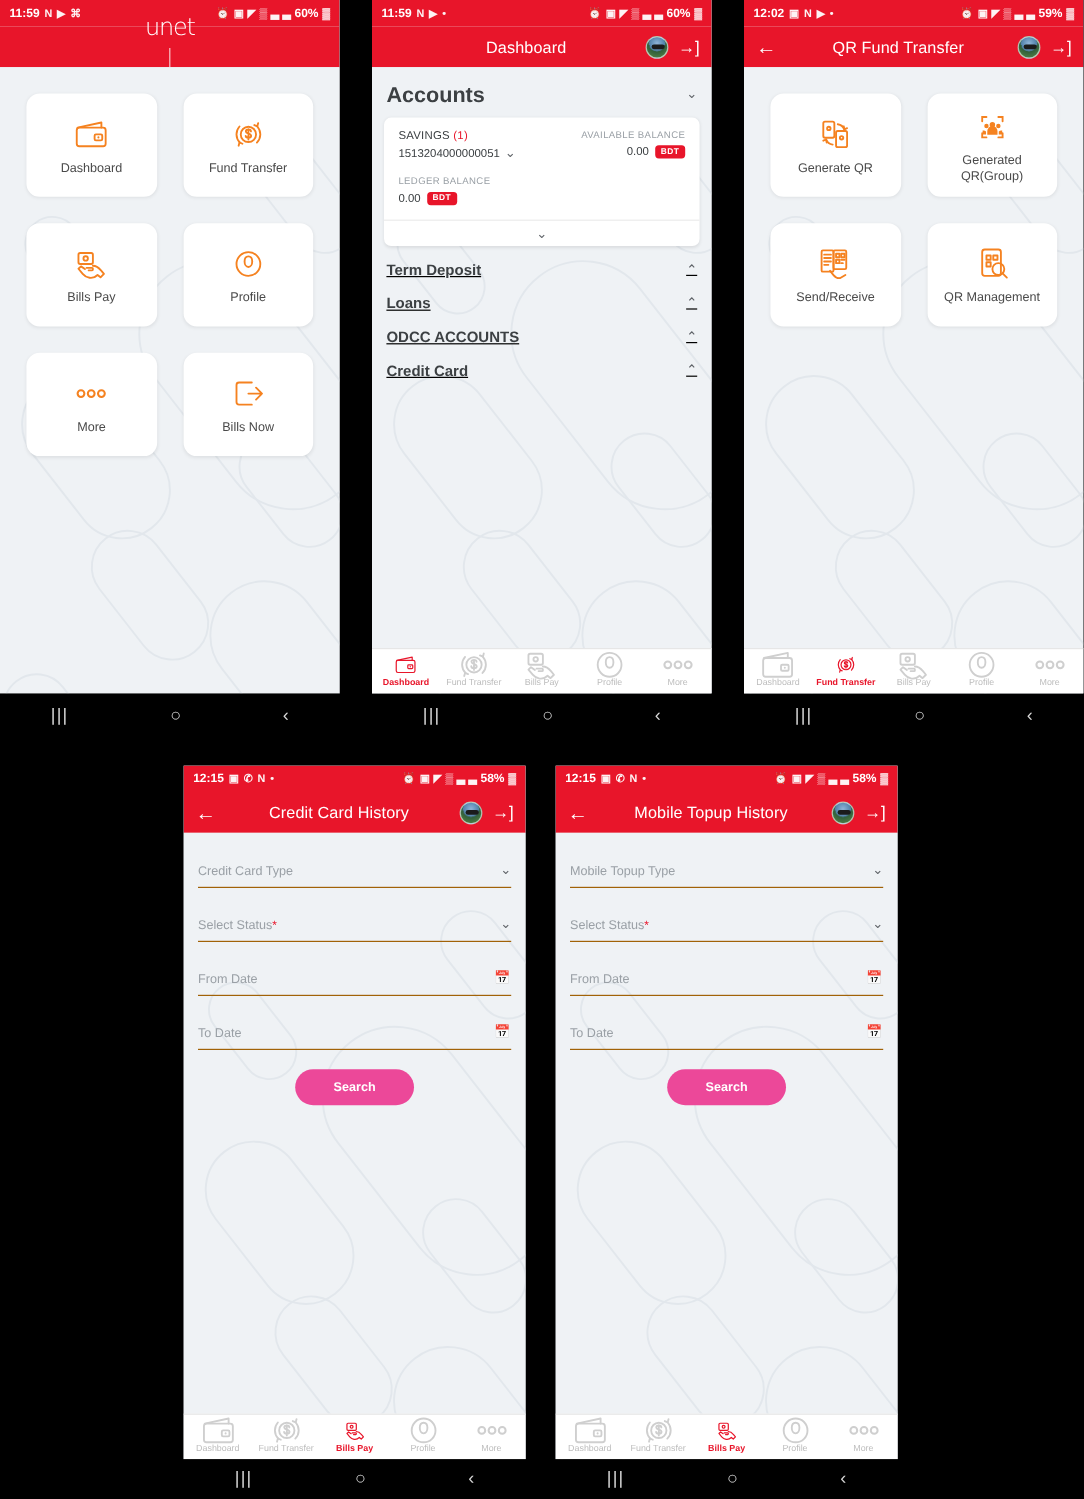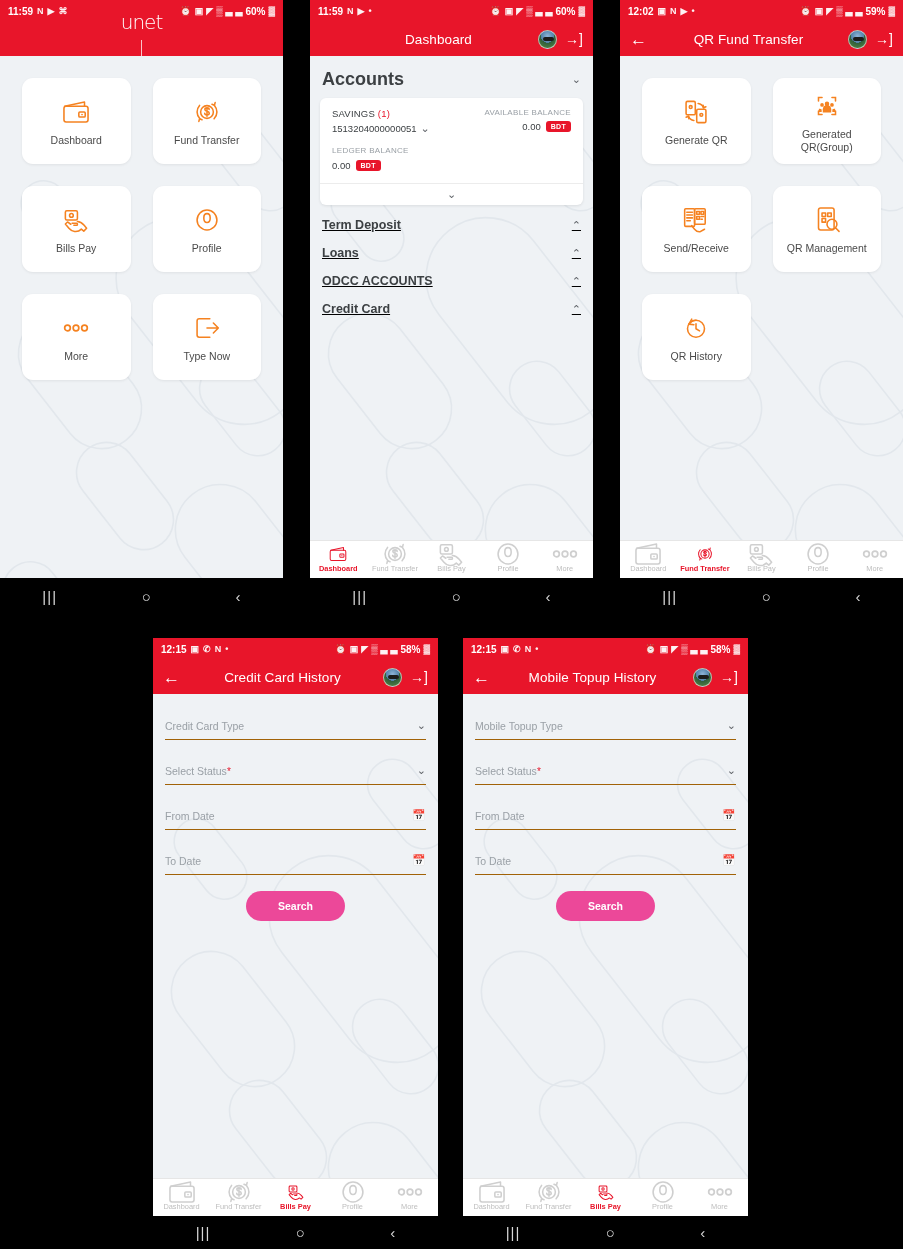--- a/index.html
+++ b/index.html
@@ -248,21 +248,21 @@
             </span>
             <span class="tile-label">More</span>
           </div>
           <div class="tile">
             <span class="tile-ico">
               <svg width="34" height="34" viewBox="0 0 48 48" fill="none" stroke="#f58220" stroke-width="2.2" stroke-linecap="round" stroke-linejoin="round">
                 <path d="M28 11H13a3 3 0 00-3 3v20a3 3 0 003 3h15"></path>
                 <path d="M24 24h16M33 17l7 7-7 7"></path>
               </svg>
             </span>
-            <span class="tile-label">Type Now</span>
+            <span class="tile-label">Bills Now</span>
           </div>
         </div>
       </div>
     </div>
     <div class="andnav" style="left: 0px; top: 578px; width: 283px; height: 37px;">
       <span class="rec">|||</span>
       <span>○</span>
       <span>‹</span>
     </div>
     <div class="phone" style="left: 310px; top: 0px; width: 283px; height: 578px; display: flex; flex-direction: column;">
@@ -511,31 +511,20 @@
                 <rect x="12" y="7" width="22" height="31" rx="3"></rect>
                 <rect x="17" y="14" width="5" height="5"></rect>
                 <rect x="25" y="14" width="5" height="5"></rect>
                 <rect x="17" y="22" width="5" height="5"></rect>
                 <circle cx="31" cy="30" r="7"></circle>
                 <path d="M36 35l5 5"></path>
               </svg>
             </span>
             <span class="tile-label">QR Management</span>
           </div>
-          <div class="tile">
-            <span class="tile-ico">
-              <svg width="34" height="34" viewBox="0 0 48 48" fill="none" stroke="#f58220" stroke-width="2.2" stroke-linecap="round" stroke-linejoin="round">
-                <circle cx="24" cy="25" r="12"></circle>
-                <path d="M24 18v7l5 3"></path>
-                <path d="M24 13a12 12 0 00-10 5.5"></path>
-                <path d="M18 11.5l-4 7 7 .8"></path>
-              </svg>
-            </span>
-            <span class="tile-label">QR History</span>
-          </div>
         </div>
         <div class="tabs">
           <div class="tab">
             <span class="tab-ico">
               <svg width="34" height="34" viewBox="0 0 48 48" fill="none" stroke="#cfcfcf" stroke-width="2.2" stroke-linecap="round" stroke-linejoin="round">
                 <path d="M8 16l28-6v6"></path>
                 <rect x="7" y="16" width="34" height="22" rx="3"></rect>
                 <rect x="28" y="24" width="9" height="7" rx="1.5"></rect>
                 <circle cx="32.5" cy="27.5" r="1.2" fill="#cfcfcf" stroke="none"></circle>
               </svg>

